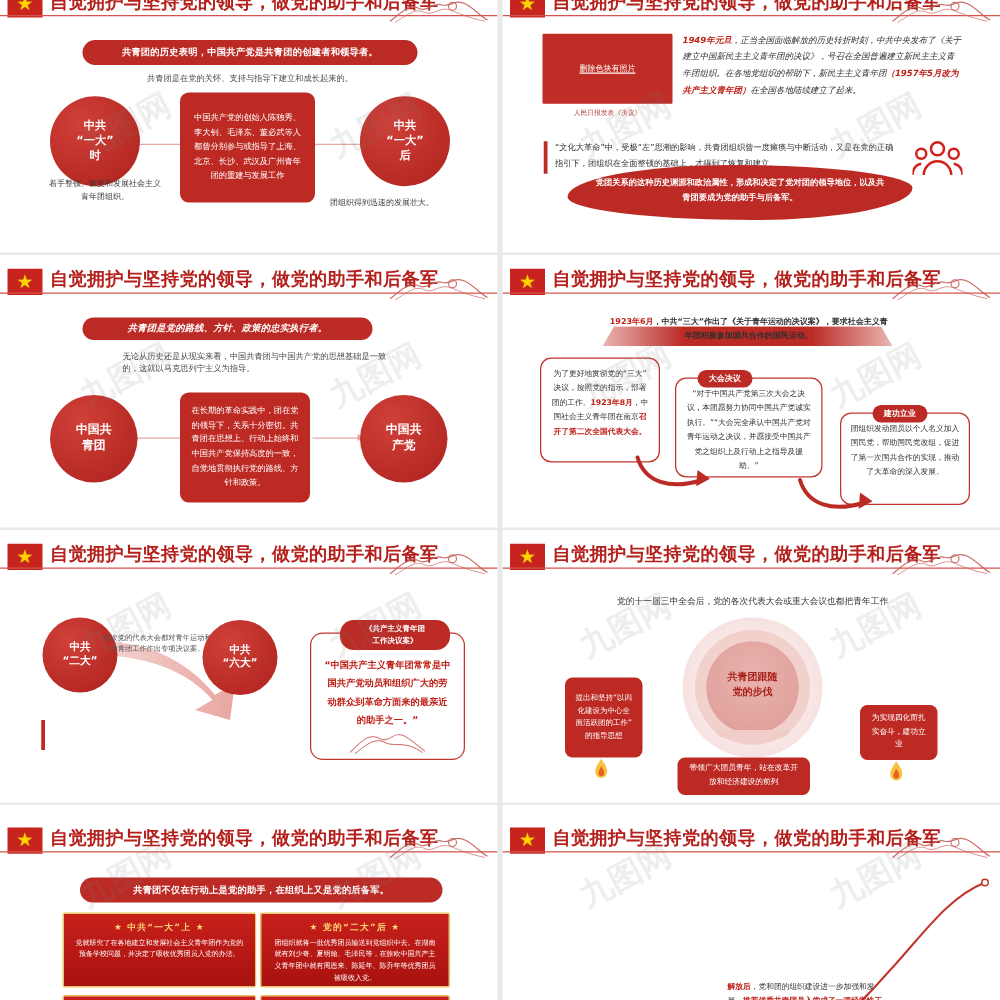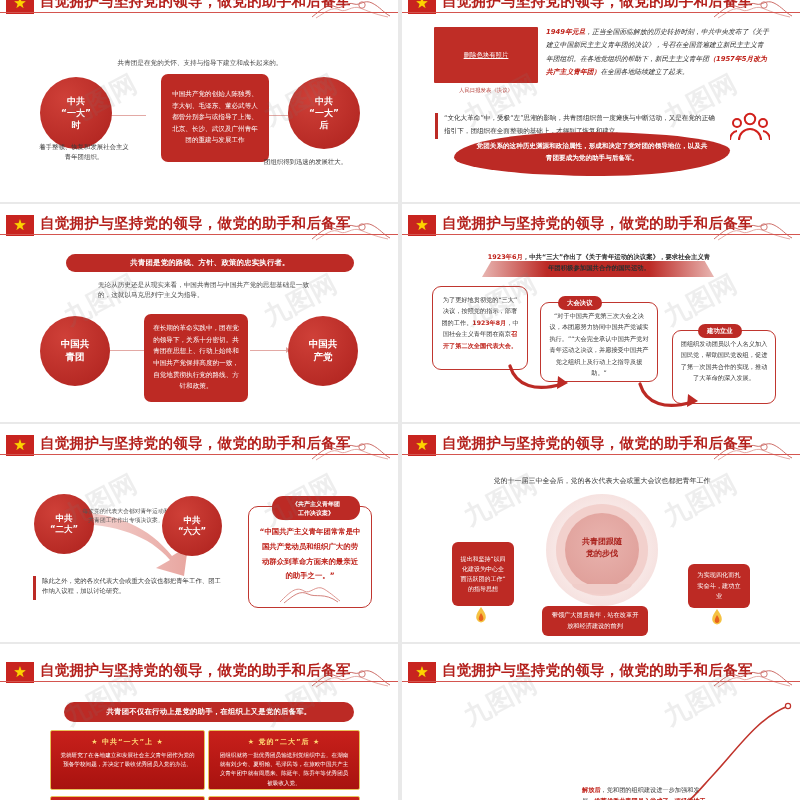--- a/index.html
+++ b/index.html
@@ -154,33 +154,34 @@
         <div class="mtn">
           <svg viewBox="0 0 82 26" width="82" height="26">
             <path d="M2 22 C12 14,18 8,26 12 C32 15,36 6,44 9 C50 11,54 4,62 8 C70 12,74 18,80 21" fill="none" stroke="#c8625c" stroke-width="1"></path>
             <path d="M6 23 C16 17,22 11,30 15 C36 18,42 10,50 13 C58 16,64 19,78 22" fill="none" stroke="#d98a84" stroke-width=".8"></path>
             <circle cx="52" cy="10" r="3.2" fill="none" stroke="#c8625c" stroke-width=".9"></circle>
           </svg>
         </div>
       </div>
       <div class="hdr-rule"></div>
 
+      <div class="pill" style="position:absolute;left:66px;top:50px;width:268px;height:20px;">共青团的历史表明，中国共产党是共青团的创建者和领导者。</div>
       <div class="sub" style="position:absolute;left:60px;top:76px;width:280px;">共青团是在党的关怀、支持与指导下建立和成长起来的。</div>
 
       <div class="hline" style="left:108px;top:133px;width:38px;"></div>
       <div class="arrowL" style="left:106px;top:130px;"></div>
       <div class="hline" style="left:252px;top:133px;width:38px;"></div>
       <div class="arrowR" style="left:288px;top:130px;"></div>
 
       <div class="circ" style="position:absolute;left:40px;top:95px;width:72px;height:72px;white-space:pre-line;">中共
 “一大”
 时</div>
       <div class="lblsm" style="position:absolute;left:38px;top:160px;width:92px;text-align:center;">着手整顿、恢复和发展社会主义青年团组织。</div>
 
-      <div class="redcard" style="position:absolute;left:144px;top:92px;width:108px;height:88px;margin-left:17px;">中国共产党的创始人陈独秀、李大钊、毛泽东、董必武等人都曾分别参与或指导了上海、北京、长沙、武汉及广州青年团的重建与发展工作</div>
+      <div class="redcard" style="position:absolute;left:144px;top:92px;width:108px;height:88px;">中国共产党的创始人陈独秀、李大钊、毛泽东、董必武等人都曾分别参与或指导了上海、北京、长沙、武汉及广州青年团的重建与发展工作</div>
 
       <div class="circ" style="position:absolute;left:288px;top:95px;width:72px;height:72px;white-space:pre-line;">中共
 “一大”
 后</div>
       <div class="lblsm" style="position:absolute;left:264px;top:175px;width:120px;text-align:left;">团组织得到迅速的发展壮大。</div>
     </div>
   </div>
 
   <div class="slide cropTop">
     <div class="inner">
@@ -233,21 +234,21 @@
         <div class="mtn">
           <svg viewBox="0 0 82 26" width="82" height="26">
             <path d="M2 22 C12 14,18 8,26 12 C32 15,36 6,44 9 C50 11,54 4,62 8 C70 12,74 18,80 21" fill="none" stroke="#c8625c" stroke-width="1"></path>
             <path d="M6 23 C16 17,22 11,30 15 C36 18,42 10,50 13 C58 16,64 19,78 22" fill="none" stroke="#d98a84" stroke-width=".8"></path>
             <circle cx="52" cy="10" r="3.2" fill="none" stroke="#c8625c" stroke-width=".9"></circle>
           </svg>
         </div>
       </div>
       <div class="hdr-rule"></div>
 
-      <div class="pill" style="position:absolute;left:66px;top:50px;width:288px;height:18px;">共青团是党的路线、方针、政策的忠实执行者。</div>
+      <div class="pill" style="position:absolute;left:66px;top:50px;width:232px;height:18px;font-style:italic;">共青团是党的路线、方针、政策的忠实执行者。</div>
       <div class="sub" style="position:absolute;left:98px;top:76px;width:212px;text-align:left;">无论从历史还是从现实来看，中国共青团与中国共产党的思想基础是一致的，这就以马克思列宁主义为指导。</div>
 
       <div class="hline" style="left:108px;top:146px;width:38px;"></div>
       <div class="arrowL" style="left:106px;top:143px;"></div>
       <div class="hline" style="left:250px;top:146px;width:38px;"></div>
       <div class="arrowR" style="left:286px;top:143px;"></div>
 
       <div class="circ" style="position:absolute;left:40px;top:112px;width:70px;height:70px;white-space:pre-line;font-size:9.5px;">中国共
 青团</div>
 
@@ -326,21 +327,20 @@
         <path d="M8 10 C60 8,96 24,120 54 L136 44 L132 74 L104 66 L118 58 C96 32,58 20,8 22 Z" fill="url(#ag5)"></path>
       </svg>
 
       <div class="circ" style="position:absolute;left:34px;top:70px;width:60px;height:60px;white-space:pre-line;font-size:8.5px;">中共
 “二大”</div>
       <div class="lblsm" style="position:absolute;left:82px;top:83px;width:88px;font-size:5.8px;color:#555;text-align:center;">每次党的代表大会都对青年运动和共青团工作作出专项决议案。</div>
       <div class="circ" style="position:absolute;left:162px;top:72px;width:60px;height:60px;white-space:pre-line;font-size:8.5px;">中共
 “六大”</div>
 
       <div class="redbar" style="left:33px;top:152px;height:24px;"></div>
-      <div class="lblsm" style="position:absolute;left:42px;top:152px;width:180px;">除此之外，党的各次代表大会或重大会议也都把青年工作、团工作纳入议程，加以讨论研究。</div>
 
       <div class="quote" style="position:absolute;left:248px;top:82px;width:124px;height:102px;">
         <span>“中国共产主义青年团常常是中国共产党动员和组织广大的劳动群众到革命方面来的最亲近的助手之一。”</span>
       </div>
       <div class="tag" style="left:272px;top:72px;width:76px;padding:3px 6px;text-align:center;line-height:1.5;white-space:pre-line;font-size:6px;border-radius:11px;">《共产主义青年团
 工作决议案》</div>
       <svg style="position:absolute;left:278px;top:158px;" width="64" height="22" viewBox="0 0 64 22">
         <path d="M2 20 C12 10,18 4,26 9 C32 13,38 2,46 7 C54 12,58 16,62 19" fill="none" stroke="#d98a84" stroke-width=".9"></path>
         <path d="M6 21 C16 13,22 8,30 12 C38 16,46 10,60 20" fill="none" stroke="#c8625c" stroke-width=".8"></path>
       </svg>

